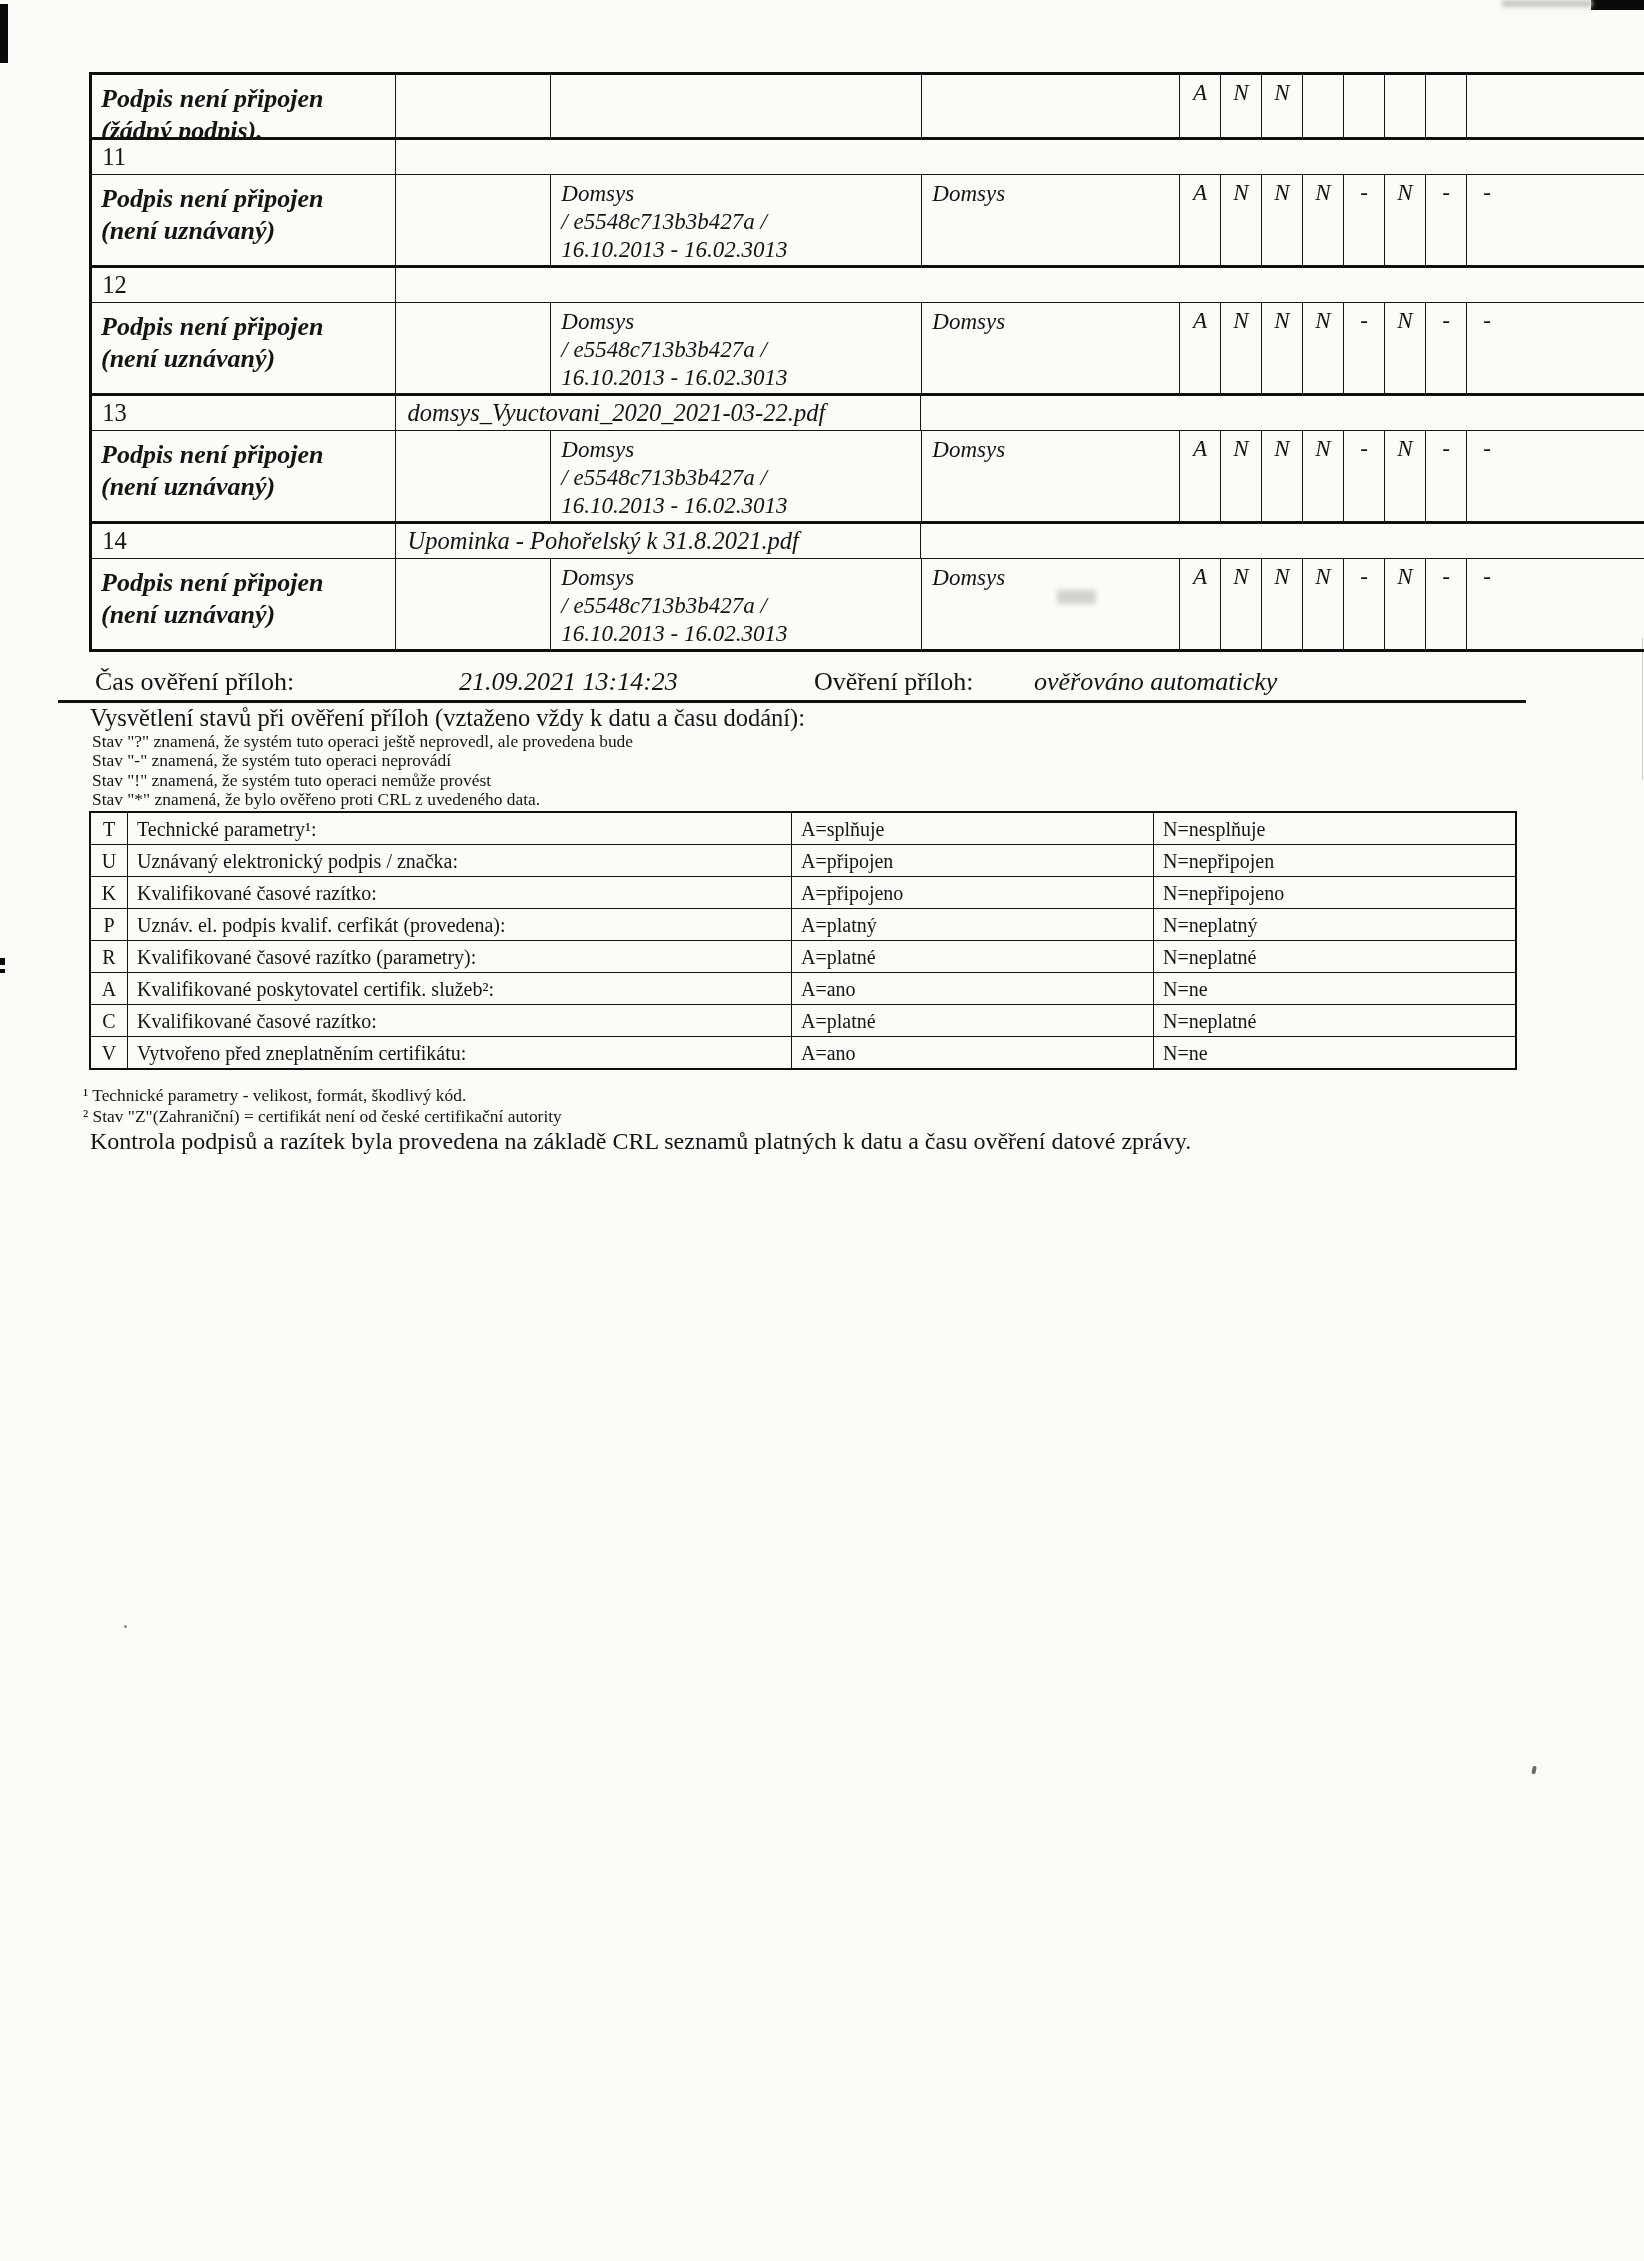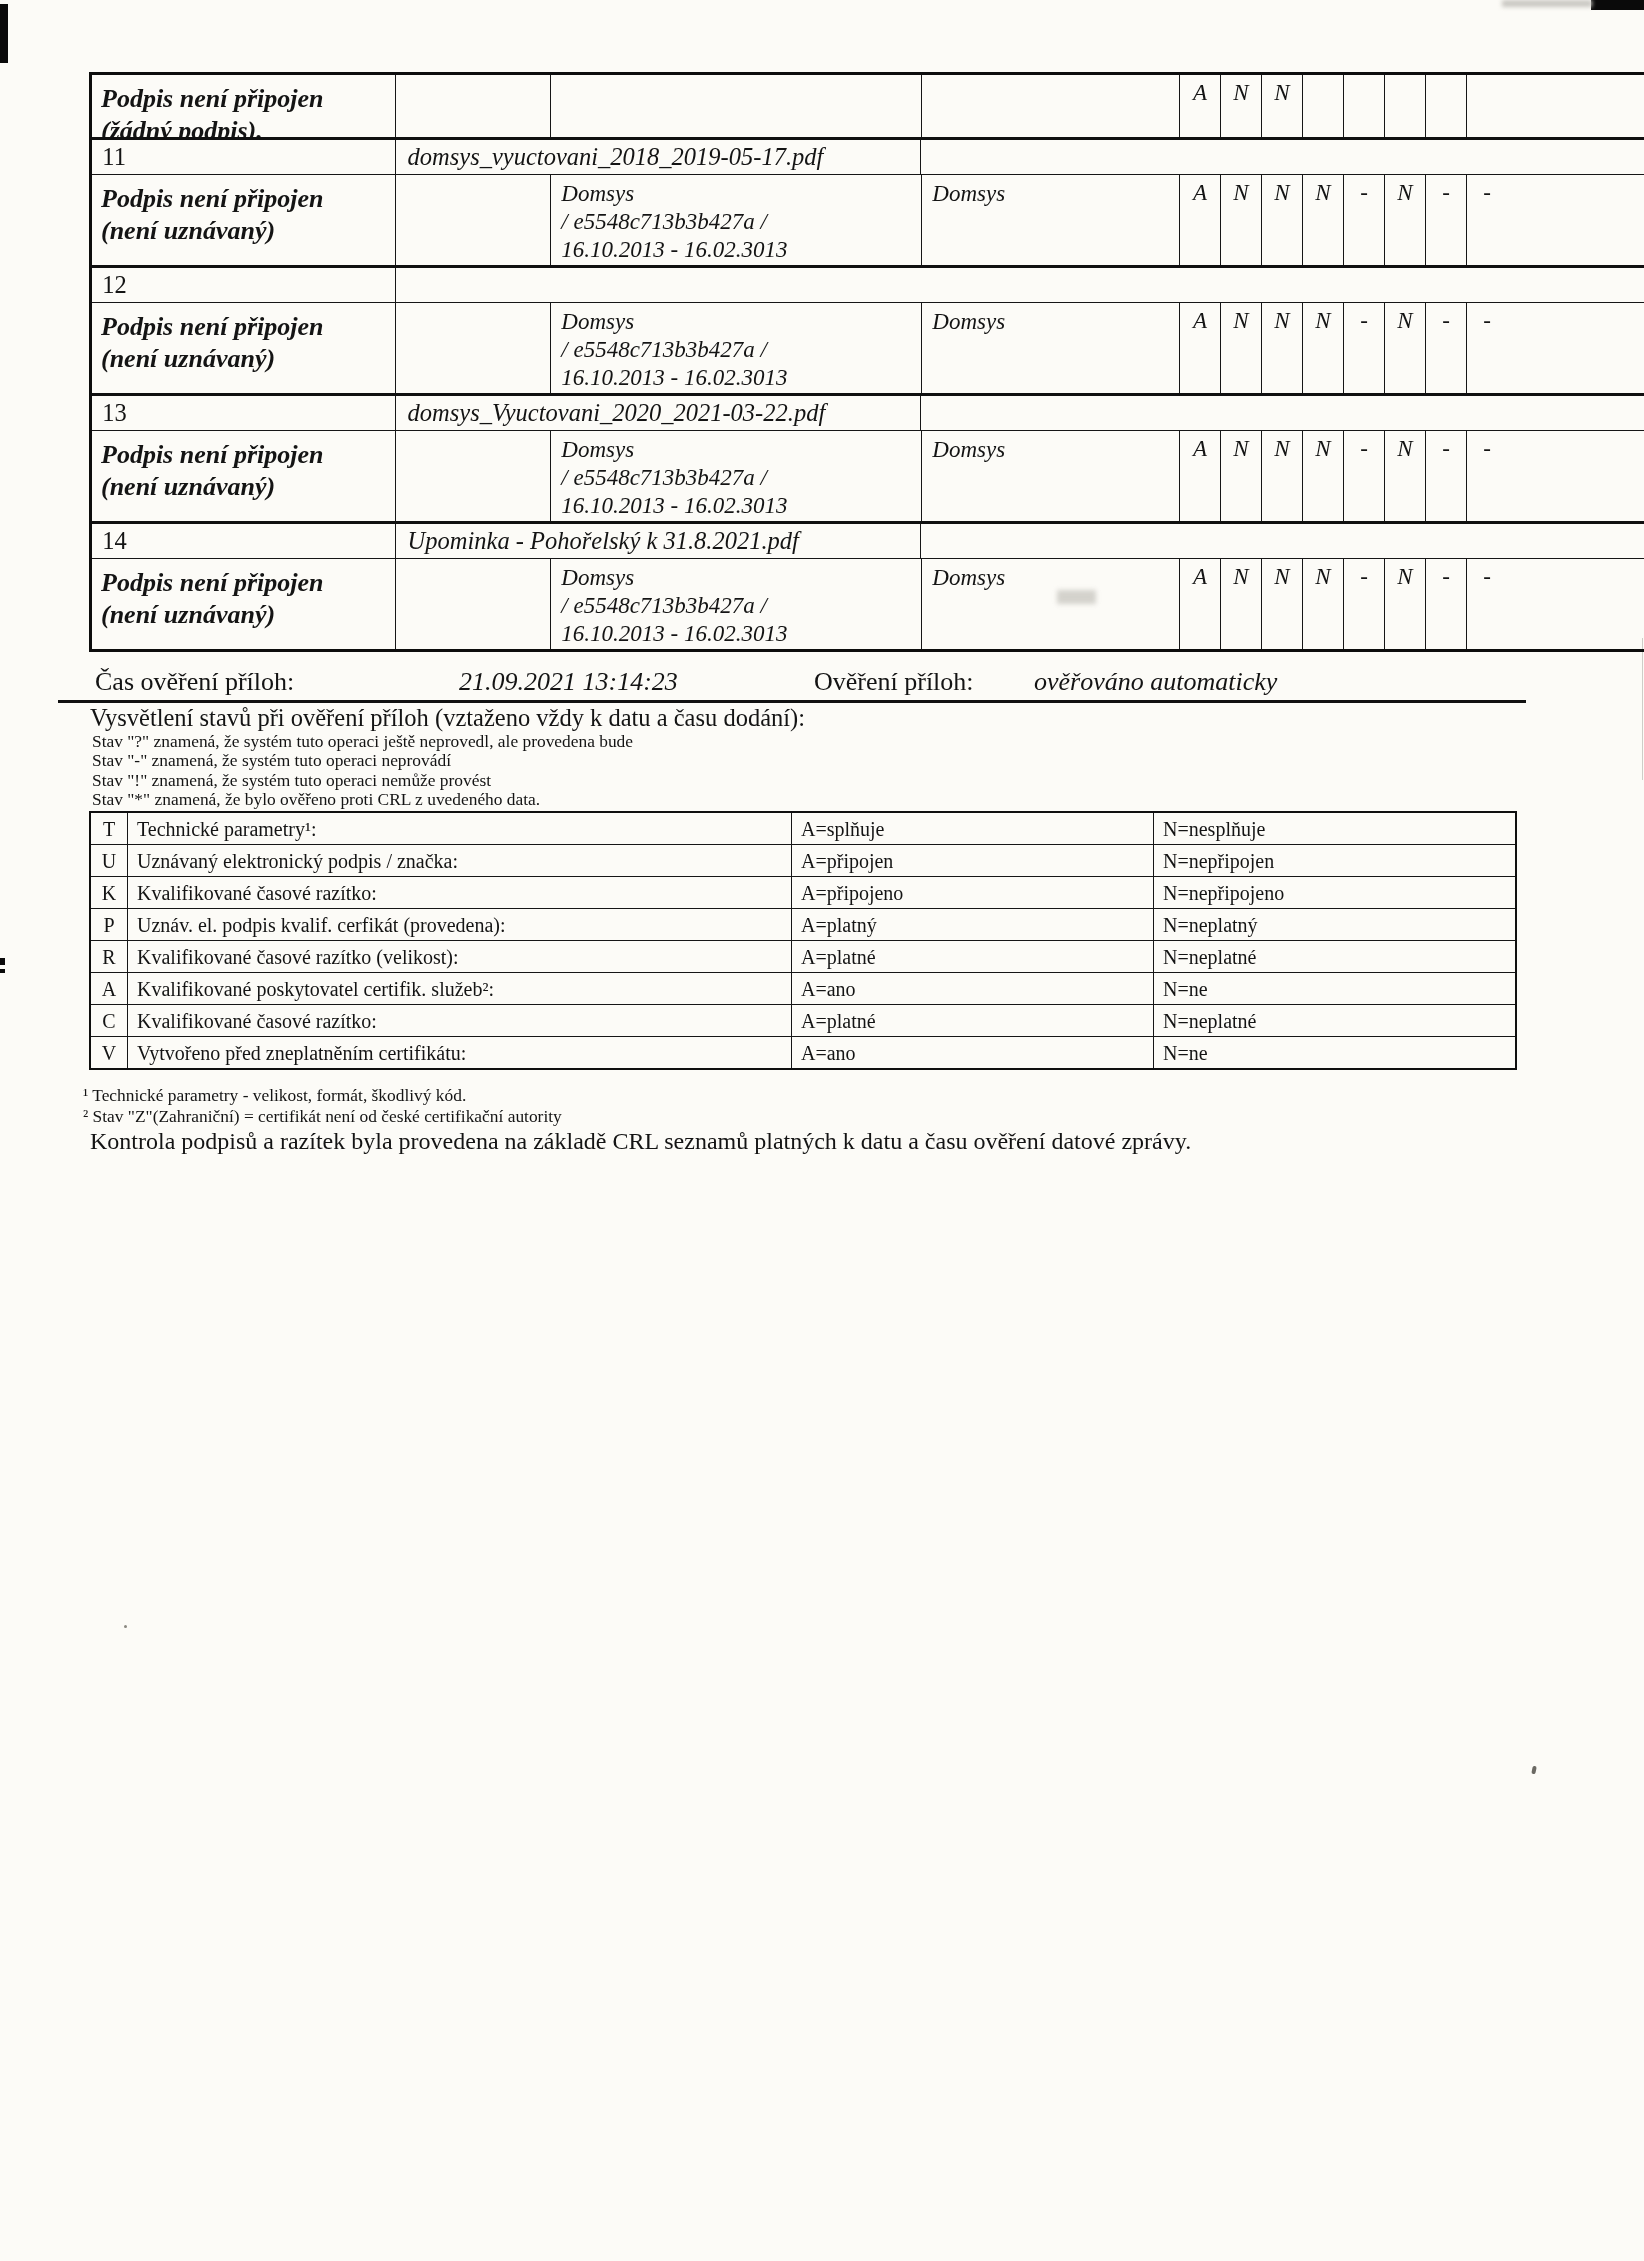--- a/index.html
+++ b/index.html
@@ -92,21 +92,20 @@
     <div class="cell stat">N</div>
     <div class="cell stat"></div>
     <div class="cell stat"></div>
     <div class="cell stat"></div>
     <div class="cell stat"></div>
     <div class="cell stat"></div>
   </div>
 
   <div class="row cols-num row-num">
     <div class="cell numc">11</div>
-    <div class="cell filec">domsys_vyuctovani_2018_2019-05-17.pdf</div>
     <div class="cell"></div>
   </div>
   <div class="row cols-full row-sig">
     <div class="cell lbl">
       <div>Podpis není připojen</div>
       <div>(není uznávaný)</div>
     </div>
     <div class="cell"></div>
     <div class="cell certc">
       <div>Domsys</div>
@@ -238,21 +237,21 @@
     <div class="leg-cell">N=nepřipojeno</div>
   </div>
   <div class="leg-row">
     <div class="leg-cell">P</div>
     <div class="leg-cell">Uznáv. el. podpis kvalif. cerfikát (provedena):</div>
     <div class="leg-cell">A=platný</div>
     <div class="leg-cell">N=neplatný</div>
   </div>
   <div class="leg-row">
     <div class="leg-cell">R</div>
-    <div class="leg-cell">Kvalifikované časové razítko (velikost):</div>
+    <div class="leg-cell">Kvalifikované časové razítko (parametry):</div>
     <div class="leg-cell">A=platné</div>
     <div class="leg-cell">N=neplatné</div>
   </div>
   <div class="leg-row">
     <div class="leg-cell">A</div>
     <div class="leg-cell">Kvalifikované poskytovatel certifik. služeb²:</div>
     <div class="leg-cell">A=ano</div>
     <div class="leg-cell">N=ne</div>
   </div>
   <div class="leg-row">

